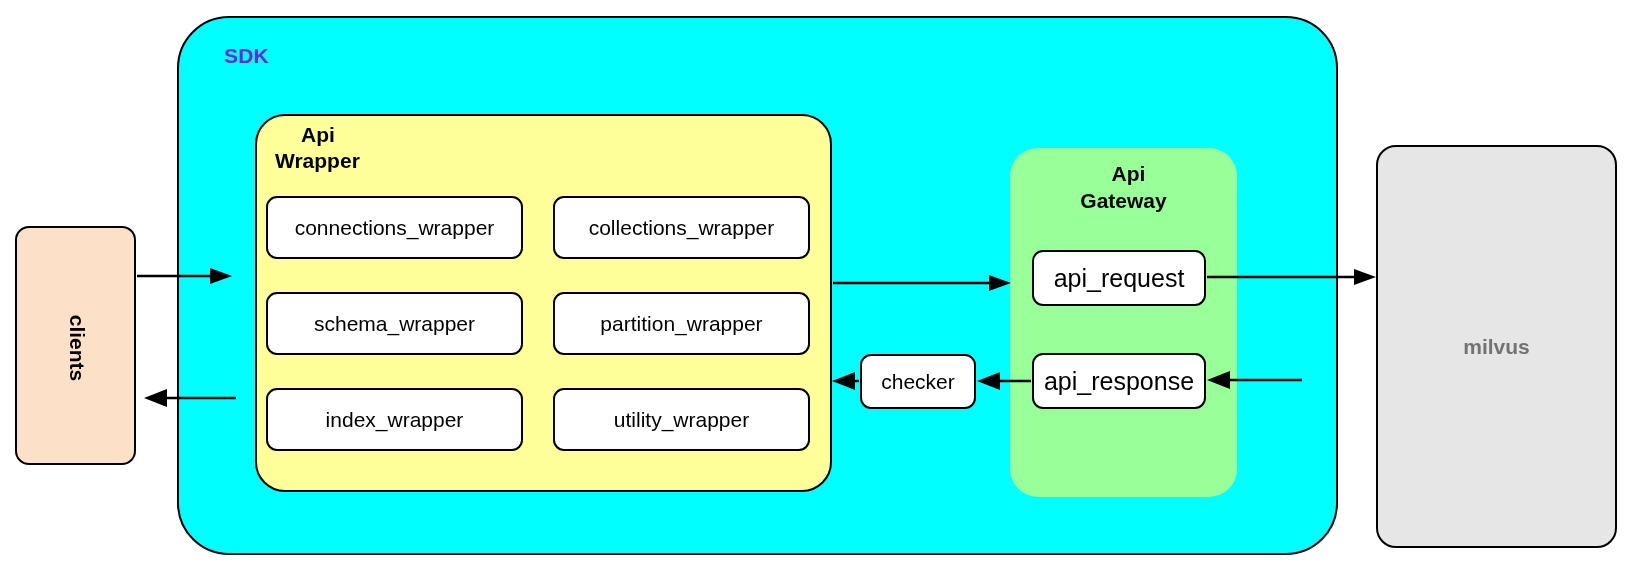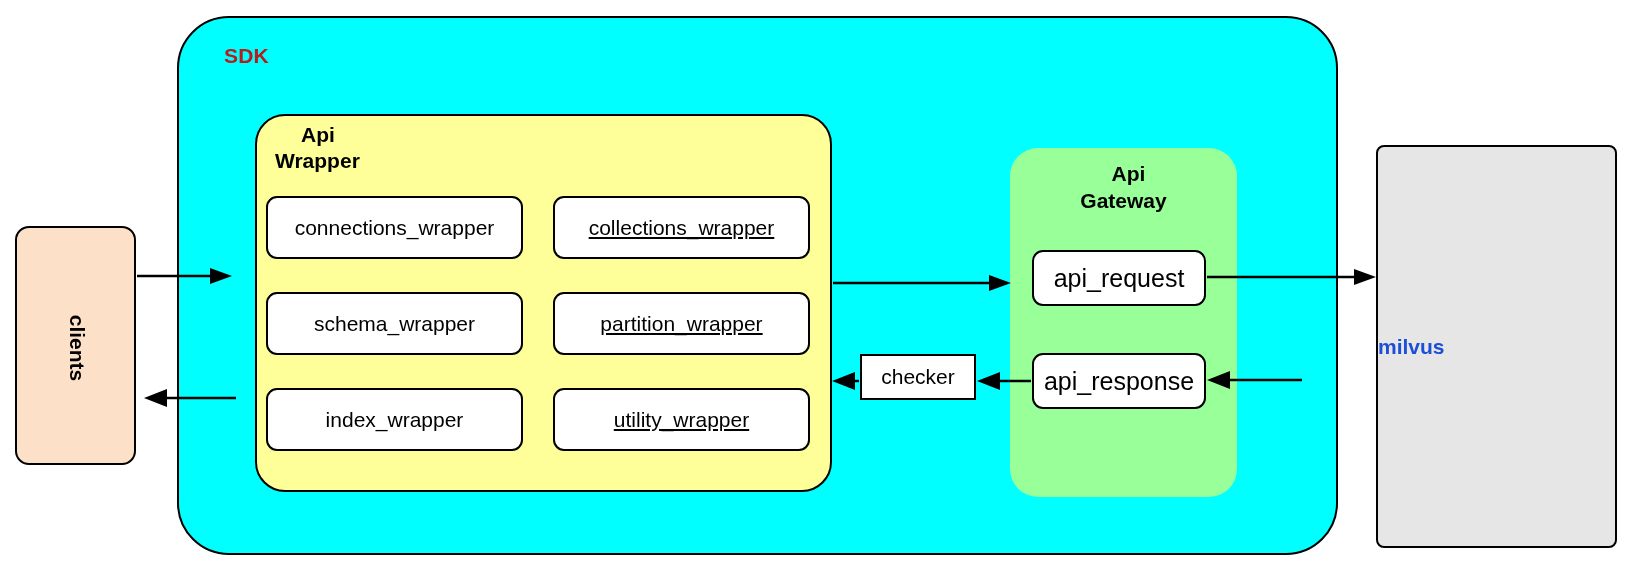--- a/index.html
+++ b/index.html
@@ -35,21 +35,21 @@
     height: 539px;
     background: #00ffff;
     border-radius: 52px;
   }
   .sdk-title {
     position: absolute;
     left: 45px;
     top: 26px;
     font-size: 21px;
     font-weight: bold;
-    color: #b91c1c;
+    color: #6d28d9;
     letter-spacing: 0.2px;
   }
 
   
   .api-wrapper {
     left: 255px;
     top: 114px;
     width: 577px;
     height: 378px;
     background: #ffff99;
@@ -77,21 +77,21 @@
     border-radius: 11px;
     display: flex;
     align-items: center;
     justify-content: center;
     font-size: 21px;
     color: #000000;
     width: 257px;
     height: 63px;
   }
   .col-left  { left: 266px; }
-  .col-right { left: 553px; text-decoration: underline; }
+  .col-right { left: 553px; }
   .row-1 { top: 196px; }
   .row-2 { top: 292px; }
   .row-3 { top: 388px; }
 
   
   .api-gateway {
     left: 1010px;
     top: 148px;
     width: 227px;
     height: 349px;
@@ -130,30 +130,30 @@
   }
   .gw-request  { top: 250px; }
   .gw-response { top: 353px; }
 
   
   .checker-box {
     position: absolute;
     box-sizing: border-box;
     border: 2px solid #000000;
     background: #ffffff;
-    border-radius: 0;
+    border-radius: 11px;
     display: flex;
     align-items: center;
     justify-content: center;
     font-size: 21px;
     color: #000000;
     left: 860px;
     top: 354px;
     width: 116px;
-    height: 46px;
+    height: 55px;
   }
 
   
   .clients-box {
     left: 15px;
     top: 226px;
     width: 121px;
     height: 239px;
     background: #fce0c8;
     border-radius: 14px;
@@ -176,27 +176,27 @@
     white-space: nowrap;
   }
 
   
   .milvus-box {
     left: 1376px;
     top: 145px;
     width: 241px;
     height: 403px;
     background: #e6e6e6;
-    border-radius: 8px;
-    display: flex;
-    align-items: center;
-    justify-content: flex-start;
-    font-size: 21px;
-    font-weight: bold;
-    color: #1d4ed8;
+    border-radius: 20px;
+    display: flex;
+    align-items: center;
+    justify-content: center;
+    font-size: 21px;
+    font-weight: bold;
+    color: #737373;
   }
 
   
   .arrow-svg {
     position: absolute;
     left: 0;
     top: 0;
     width: 1634px;
     height: 574px;
     pointer-events: none;

